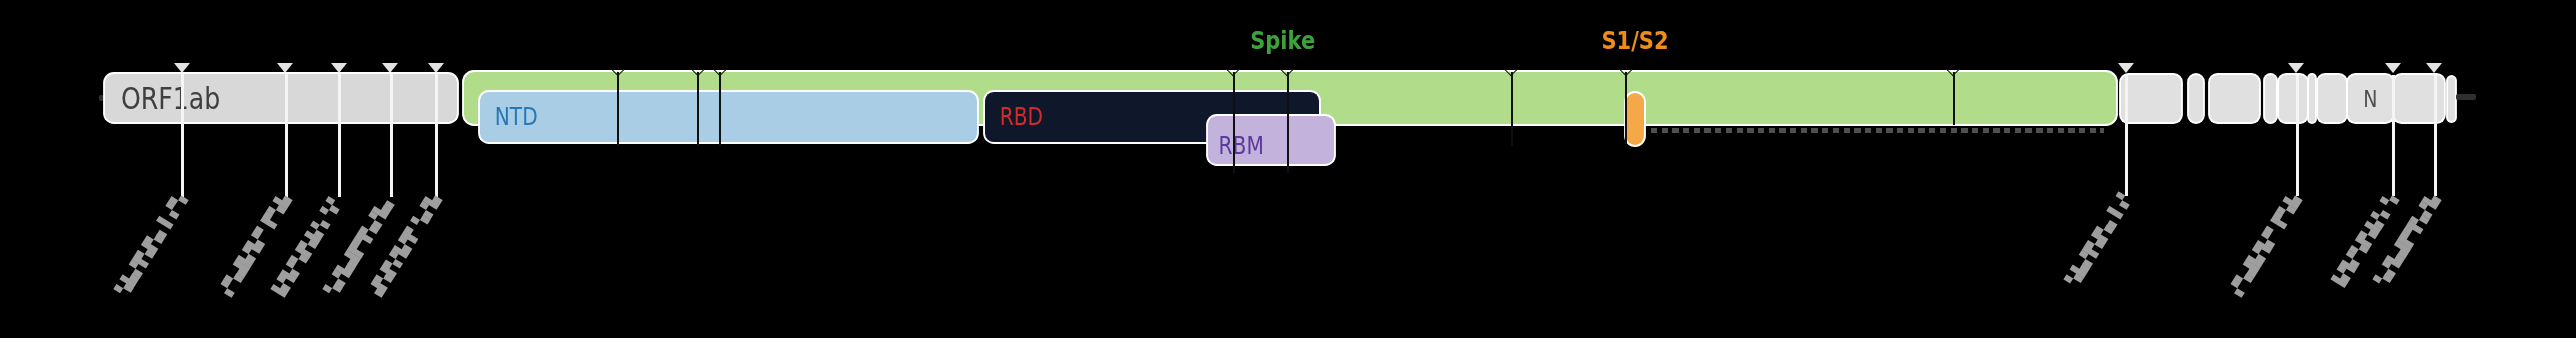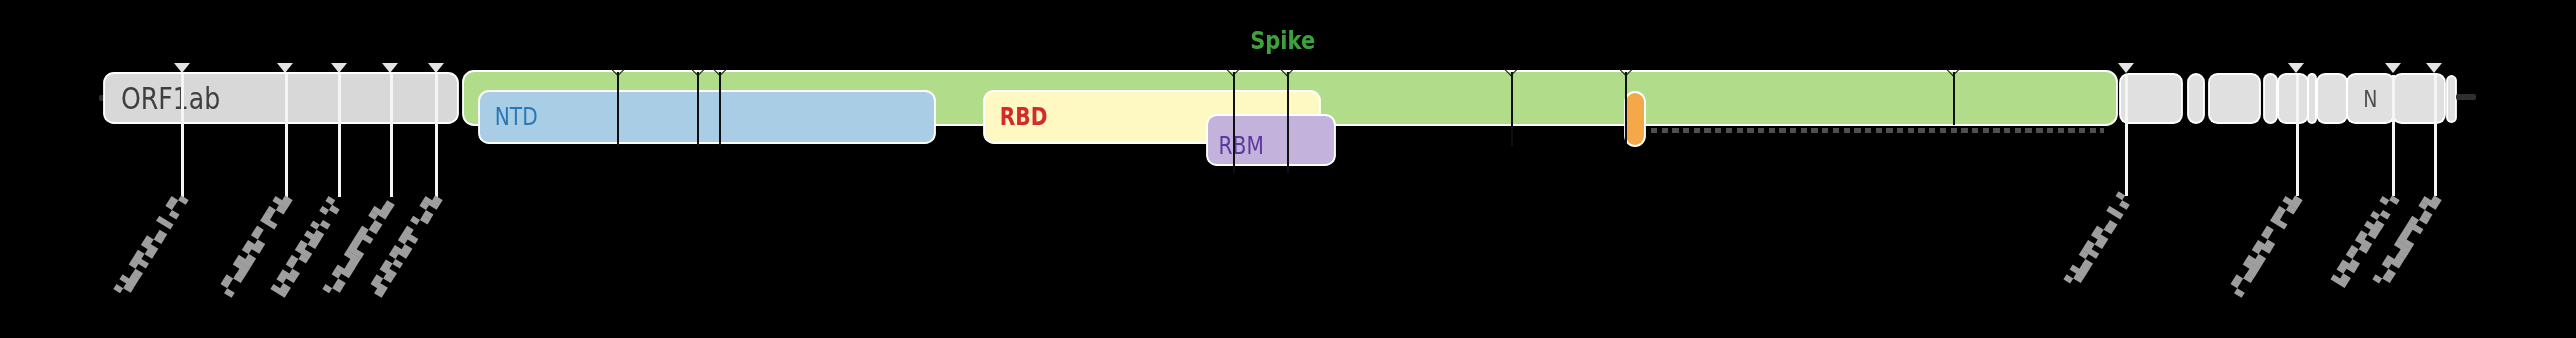--- a/index.html
+++ b/index.html
@@ -49,33 +49,36 @@
 </head>
 <body>
 
 <div id="stage">
 
   <div class="dash-end" style="left:99px;top:95px;width:7.5px;height:5.7px;"></div>
 
   <div class="title-label" style="left:1214px;top:26.4px;color:#3da23d;">
     <span class="cond-c">Spike</span>
   </div>
+  <div class="title-label" style="left:1566px;top:26.4px;color:#ef8c1a;">
+    <span class="cond-c">S1/S2</span>
+  </div>
 
   <div class="box" style="left:105px;top:74px;width:352px;height:48px;background:#d8d8d8;">
     <span class="cond gene-label" style="padding-left:19px;">ORF1ab</span>
   </div>
 
   <div class="box" style="left:464px;top:72px;width:1652px;height:52px;background:#b1dc8a;border-radius:10px;"></div>
 
   <div class="dashed-strip" style="left:1651px;top:128px;width:453px;"></div>
 
-  <div class="box" style="left:480px;top:92px;width:454px;height:50px;background:#a9cde4;">
+  <div class="box" style="left:480px;top:92px;width:497px;height:50px;background:#a9cde4;">
     <span class="cond domain-label" style="padding-left:17.6px;color:#2878b8;">NTD</span>
   </div>
-  <div class="box" style="left:985px;top:92px;width:334px;height:50px;background:#fef9c3;font-weight:bold;">
+  <div class="box" style="left:985px;top:92px;width:334px;height:50px;background:#0f172a;">
     <span class="cond domain-label" style="padding-left:17.6px;color:#d42a2a;">RBD</span>
   </div>
   <div class="box" style="left:1208px;top:116px;width:126px;height:48px;background:#c3b2dc;">
     <span class="cond domain-label" style="padding-left:12.6px;color:#5b3a9e;transform:scaleX(.84) translateY(6.3px);">RBM</span>
   </div>
 
   <div class="box" style="left:1626px;top:93px;width:17.6px;height:52px;background:#f5a847;border-radius:9.4px;"></div>
 
   <div class="box" style="left:2121px;top:75px;width:60px;height:47px;background:#e0e0e0;border-radius:7.5px;"></div>
   <div class="box" style="left:2189px;top:75px;width:14px;height:47px;background:#e0e0e0;border-radius:7px;"></div>

